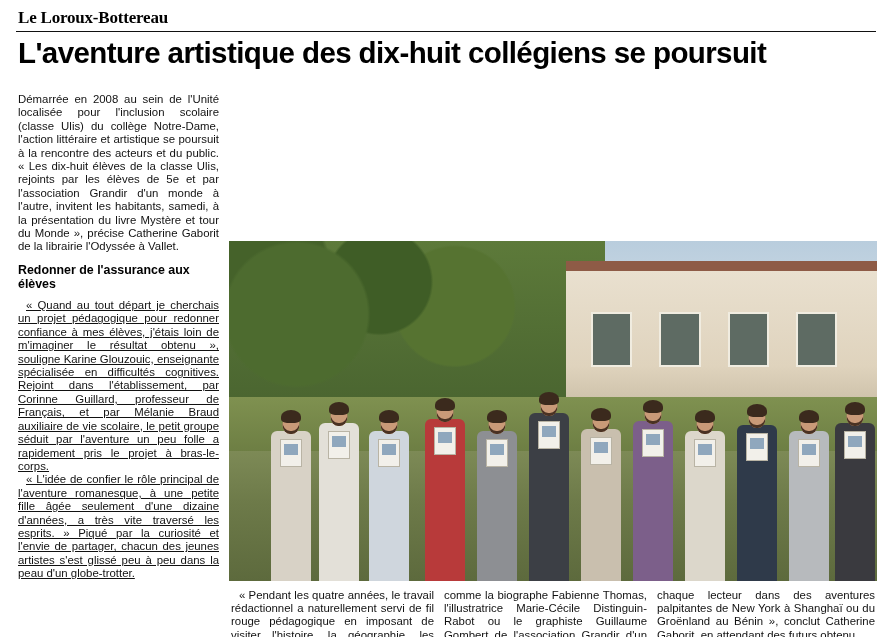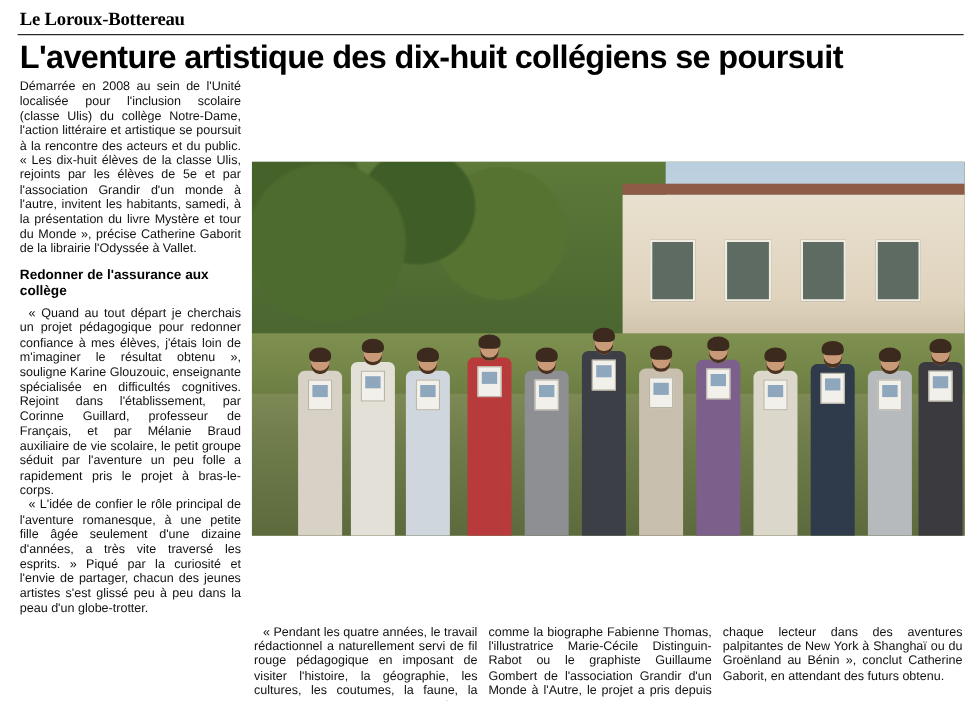--- a/index.html
+++ b/index.html
@@ -38,45 +38,46 @@
     margin: 0 0 6px 2px;
     width: 860px;
   }
   .headline {
     font-family: "Liberation Sans", sans-serif;
     font-weight: bold;
     font-size: 29.5px;
     line-height: 1.05;
     letter-spacing: -0.6px;
     color: #000;
-    margin: 0 0 4px 4px;
+    margin: 0 0 24px 4px;
   }
 
   
   .upper {
     display: flex;
-    align-items: center;
+    align-items: flex-end;
   }
   .col-left {
     width: 213px;
     padding-left: 4px;
     padding-right: 8px;
     box-sizing: border-box;
   }
   .col-left p {
     margin: 0 0 0 0;
     font-family: "Liberation Sans", sans-serif;
     font-size: 11.4px;
     line-height: 13.4px;
     text-align: justify;
     text-justify: inter-word;
     color: #111;
   }
   .col-left p.indent {
     text-indent: 8px;
+    text-decoration: underline;
   }
   .subhead {
     font-family: "Liberation Sans", sans-serif;
     font-weight: bold;
     font-size: 12.4px;
     line-height: 14.6px;
     margin: 9px 0 7px 0;
     color: #000;
   }
   .photo-wrap {
@@ -183,21 +184,21 @@
 <div class="page">
 
   <div class="kicker">Le Loroux-Bottereau</div>
   <hr class="kicker-rule">
   <h1 class="headline">L'aventure artistique des dix-huit collégiens se poursuit</h1>
 
   <div class="upper">
 
     <div class="col-left">
       <p>Démarrée en 2008 au sein de l'Unité localisée pour l'inclusion scolaire (classe Ulis) du collège Notre-Dame, l'action littéraire et artistique se poursuit à la rencontre des acteurs et du public. « Les dix-huit élèves de la classe Ulis, rejoints par les élèves de 5e et par l'association Grandir d'un monde à l'autre, invitent les habitants, samedi, à la présentation du livre Mystère et tour du Monde », précise Catherine Gaborit de la librairie l'Odyssée à Vallet.</p>
-      <div class="subhead">Redonner de l'assurance aux collège</div>
+      <div class="subhead">Redonner de l'assurance aux élèves</div>
       <p class="indent">« Quand au tout départ je cherchais un projet pédagogique pour redonner confiance à mes élèves, j'étais loin de m'imaginer le résultat obtenu », souligne Karine Glouzouic, enseignante spécialisée en difficultés cognitives. Rejoint dans l'établissement, par Corinne Guillard, professeur de Français, et par Mélanie Braud auxiliaire de vie scolaire, le petit groupe séduit par l'aventure un peu folle a rapidement pris le projet à bras-le-corps.</p>
       <p class="indent">« L'idée de confier le rôle principal de l'aventure romanesque, à une petite fille âgée seulement d'une dizaine d'années, a très vite traversé les esprits. » Piqué par la curiosité et l'envie de partager, chacun des jeunes artistes s'est glissé peu à peu dans la peau d'un globe-trotter.</p>
     </div>
 
     <div class="photo-wrap">
       <div class="photo">
         <div class="sky"></div>
         <div class="tree-mass"></div>
         <div class="building">
           <div class="bwin" style="left:8%;top:30%;width:12%;height:38%;"></div>

